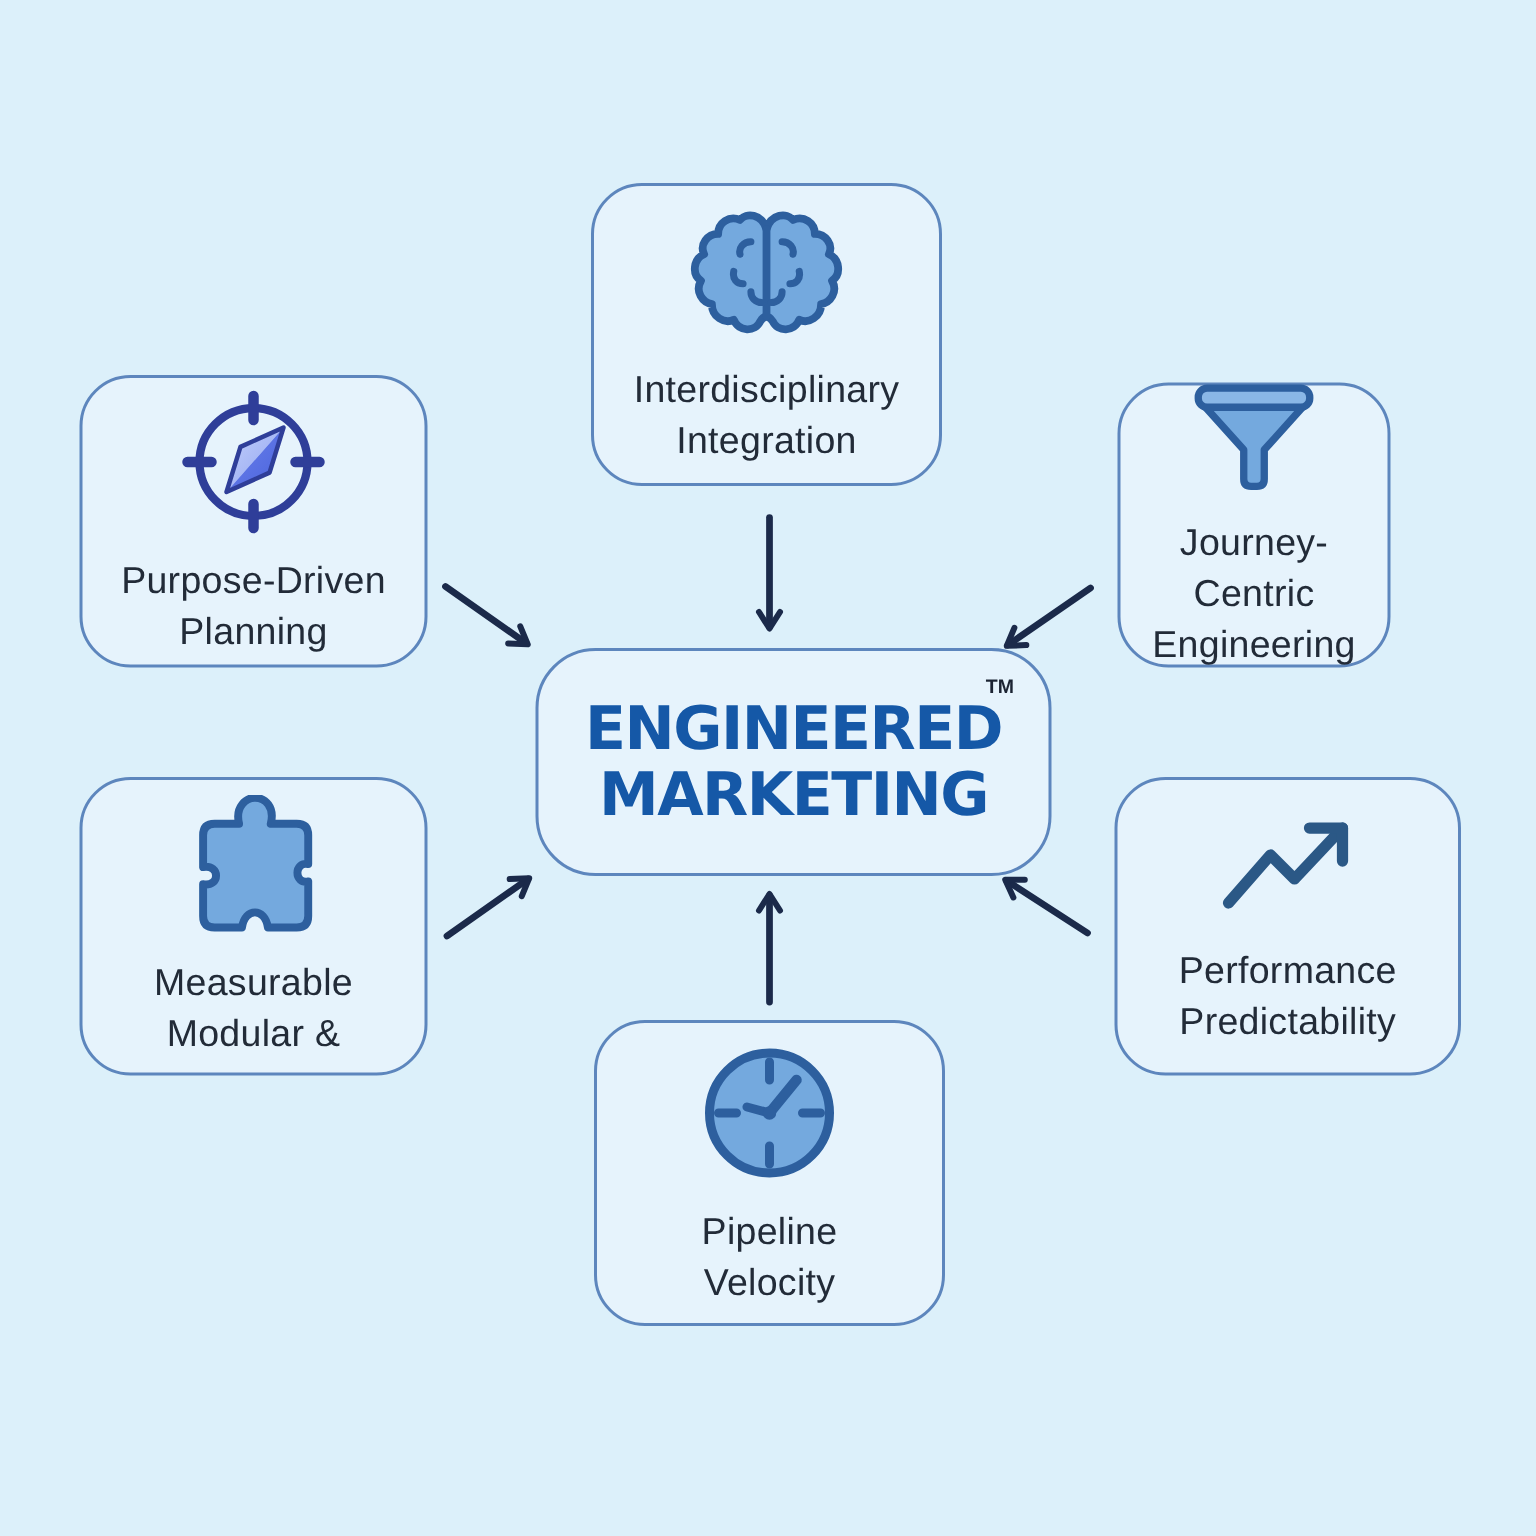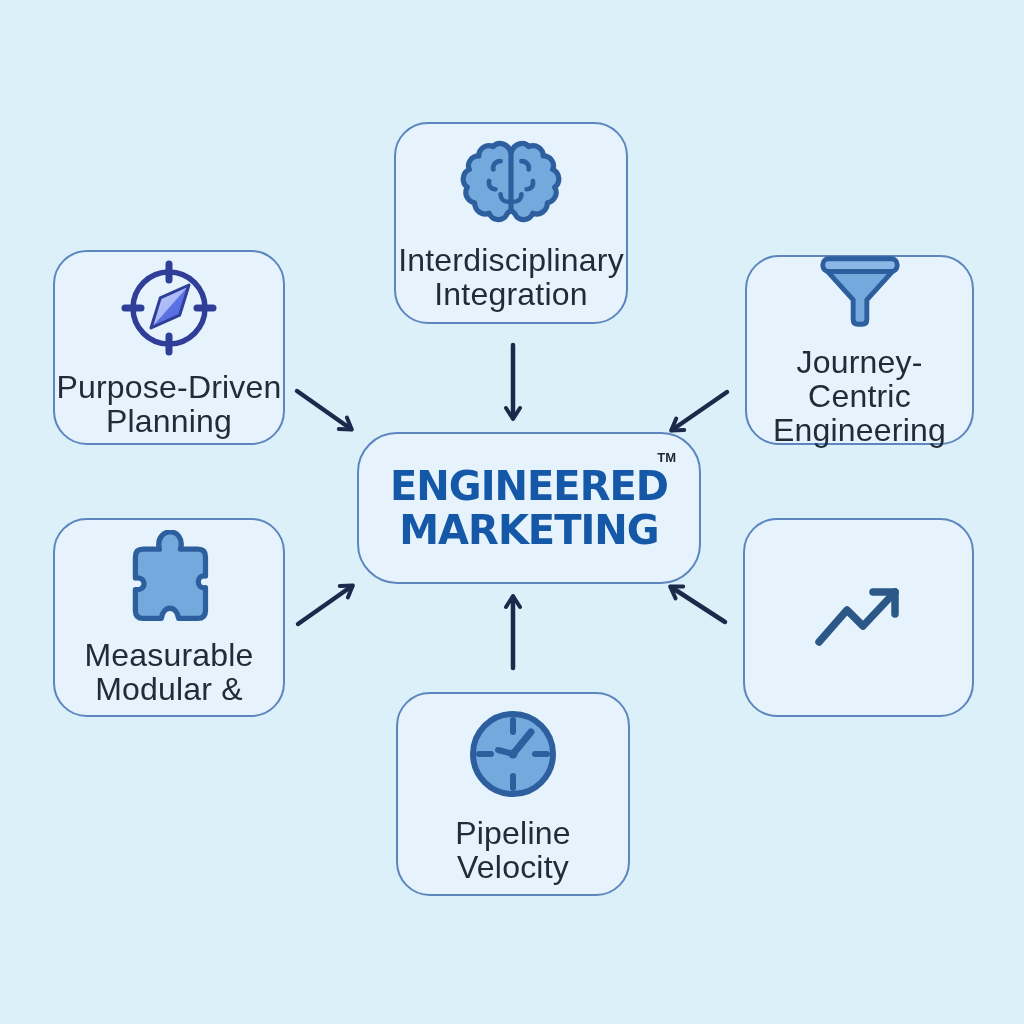--- a/index.html
+++ b/index.html
@@ -20,21 +20,21 @@
     background:var(--card-fill,#e6f3fc);
     border:2.5px solid var(--card-border,#5d86bd);
     border-radius:34px;
     display:flex;flex-direction:column;
     align-items:center;justify-content:center;
     gap:12px;
   }
   .card .icon{display:flex;align-items:center;justify-content:center;}
   .card .label{
     text-align:center;
-    font-size:32px;line-height:34px;font-weight:500;
+    font-size:25px;line-height:34px;font-weight:500;
     color:var(--label-color,#222b38);
     letter-spacing:.2px;
   }
   .card .label span{display:block;}
 
   .card.center-card{border-radius:40px;justify-content:center;}
   .brand{
     position:relative;
     text-align:center;
     font-family:"DejaVu Sans",sans-serif;
@@ -109,21 +109,21 @@
         <polygon points="70,27 60.7,57.1 32,70" fill="url(#needleD)"></polygon>
         <polygon class="compass-stroke" stroke-width="3" stroke-linejoin="round" points="70,27 60.7,57.1 32,70 41.3,39.9" fill="none"></polygon>
       </svg>
     </div>
     <div class="label">
       <span>Purpose-Driven</span>
       <span>Planning</span>
     </div>
   </div>
 
-  <div class="card" style="left:745px;top:255px;width:229px;height:190px;">
+  <div class="card" style="left:745px;top:255px;width:182px;height:190px;">
     <div class="icon">
       <svg width="88" height="80" viewBox="0 0 90 78">
         <path class="ic-fill" stroke-width="5" stroke-linejoin="round" d="M11,16 H79 L52,46 V66 Q52,71 47,71 H43 Q38,71 38,66 V46 Z"></path>
         <rect x="7" y="4" width="76" height="13" rx="6" fill="#8ab7e6" stroke="#2d5f9e" stroke-width="5"></rect>
       </svg>
     </div>
     <div class="label">
       <span>Journey-Centric</span>
       <span>Engineering</span>
     </div>
@@ -141,23 +141,27 @@
     </div>
   </div>
 
   <div class="card" style="left:743px;top:518px;width:231px;height:199px;">
     <div class="icon">
       <svg width="96" height="80" viewBox="0 0 96 80">
         <polyline class="trend-stroke" stroke-width="7.5" stroke-linecap="round" stroke-linejoin="round" points="8,64 36,32 52,48 84,14"></polyline>
         <polyline class="trend-stroke" stroke-width="7.5" stroke-linecap="round" stroke-linejoin="round" points="62,14 84,14 84,36"></polyline>
       </svg>
     </div>
+    <div class="label">
+      <span>Performance</span>
+      <span>Predictability</span>
+    </div>
   </div>
 
-  <div class="card" style="left:396px;top:680px;width:234px;height:204px;margin-top:12px;">
+  <div class="card" style="left:396px;top:680px;width:234px;height:204px;">
     <div class="icon">
       <svg width="100" height="100" viewBox="0 0 100 100">
         <circle class="ic-fill" cx="50" cy="50" r="40" stroke-width="6"></circle>
         <path class="ic-stroke" stroke-width="6" stroke-linecap="round" d="M50,16 L50,28 M50,72 L50,84 M16,50 L28,50 M72,50 L84,50"></path>
         <path class="ic-stroke" stroke-width="7" stroke-linecap="round" d="M50,50 L68,28"></path>
         <path class="ic-stroke" stroke-width="6" stroke-linecap="round" d="M50,50 L35,46"></path>
         <circle cx="50" cy="50" r="4.5" fill="#2d5f9e"></circle>
       </svg>
     </div>
     <div class="label">

